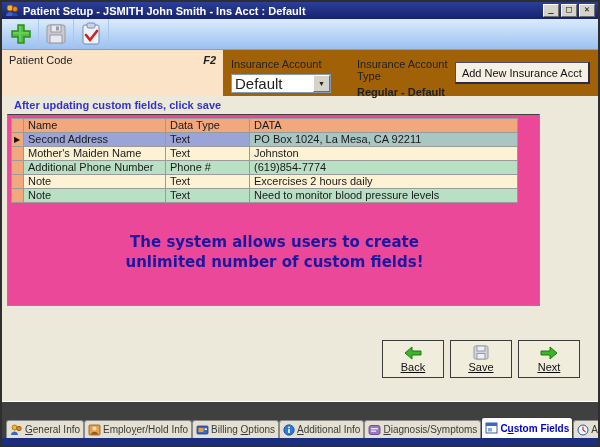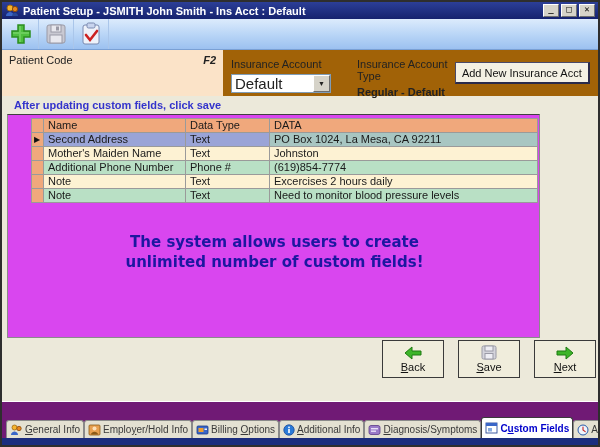--- a/index.html
+++ b/index.html
@@ -73,52 +73,52 @@
     font-family:"Liberation Sans", sans-serif;
   }
   
   .notice{
     height:18px; padding:3px 12px; font-size:11px; font-weight:bold; color:#3333cc;
     background:#ece9da;
   }
   
   .content{ position:relative; height:305px; background:#ece9da; }
   .white-panel{
-    position:absolute; left:5px; top:0; width:533px; height:224px;
-    background:#d946ef; border:1px solid #8a8a8a; border-top:1px solid #404040;padding-left:20px;
+    position:absolute; left:5px; top:0; width:533px; height:192px;
+    background:#ec4899; border:1px solid #8a8a8a; border-top:1px solid #404040;
   }
   table.grid{ border-collapse:collapse; margin:3px 0 0 3px; font-size:11px; color:#1a1a1a; }
   .grid td,.grid th{
     border:1px solid #9a9a9a; padding:0 4px; height:14px; line-height:13px;
     text-align:left; font-weight:normal; white-space:nowrap; overflow:hidden; cursor:default;
   }
   .grid th{ background:#f0a87c; }
   .grid td.selcol{ background:#f0a87c; width:12px; padding:0 2px; font-size:8px; color:#111; }
   .c-name{ width:142px; } .c-type{ width:84px; } .c-data{ width:268px; }
   tr.rsel td.c-name, tr.rsel td.c-type{ background:#9aa4d7; }
   tr.rsel td.c-data{ background:#a8c6c2; }
   tr.rcream td{ background:#fdf2d3;margin-left:42px; }
   tr.rgreen td{ background:#b9e0c5; }
   .big-message{
     position:absolute; left:0; width:533px; top:118px; text-align:center;
     color:#1c17a0; font-weight:bold; font-size:15px; line-height:1.3;
     font-family:"DejaVu Sans", sans-serif;
   }
-  .navbtns{ position:absolute; left:380px; top:226px; display:flex; gap:14px; }
+  .navbtns{ position:absolute; left:380px; top:226px; display:flex; gap:6px;text-decoration:underline; }
   .navbtn{
     width:62px; height:38px; background:#f0eddc; border:1px solid #3a3a3a;
     display:flex; flex-direction:column; align-items:center; justify-content:center;
     gap:1px; font-size:11px; color:#111; cursor:pointer;
     font-family:"Liberation Sans", sans-serif;
   }
   .u{ text-decoration:underline; }
   
   .tabstrip{
     position:absolute; left:0; right:0; bottom:7px; height:37px;
-    display:flex; align-items:flex-end; padding-left:4px; background:#701a75;
+    display:flex; align-items:flex-end; padding-left:4px; background:#404040;
     border-top:1px solid #fff;
   }
   .tab{
     height:18px; display:flex; align-items:center; gap:2px; padding:0 3px;
     background:#e4e1d2; border:1px solid #8a8a8a; border-bottom:none;
     border-radius:3px 3px 0 0; font-size:10px; color:#3a3a3a; white-space:nowrap;
     cursor:pointer;
   }
   .tab.active{
     height:21px; background:#fff; color:#0000cc; font-weight:bold;

